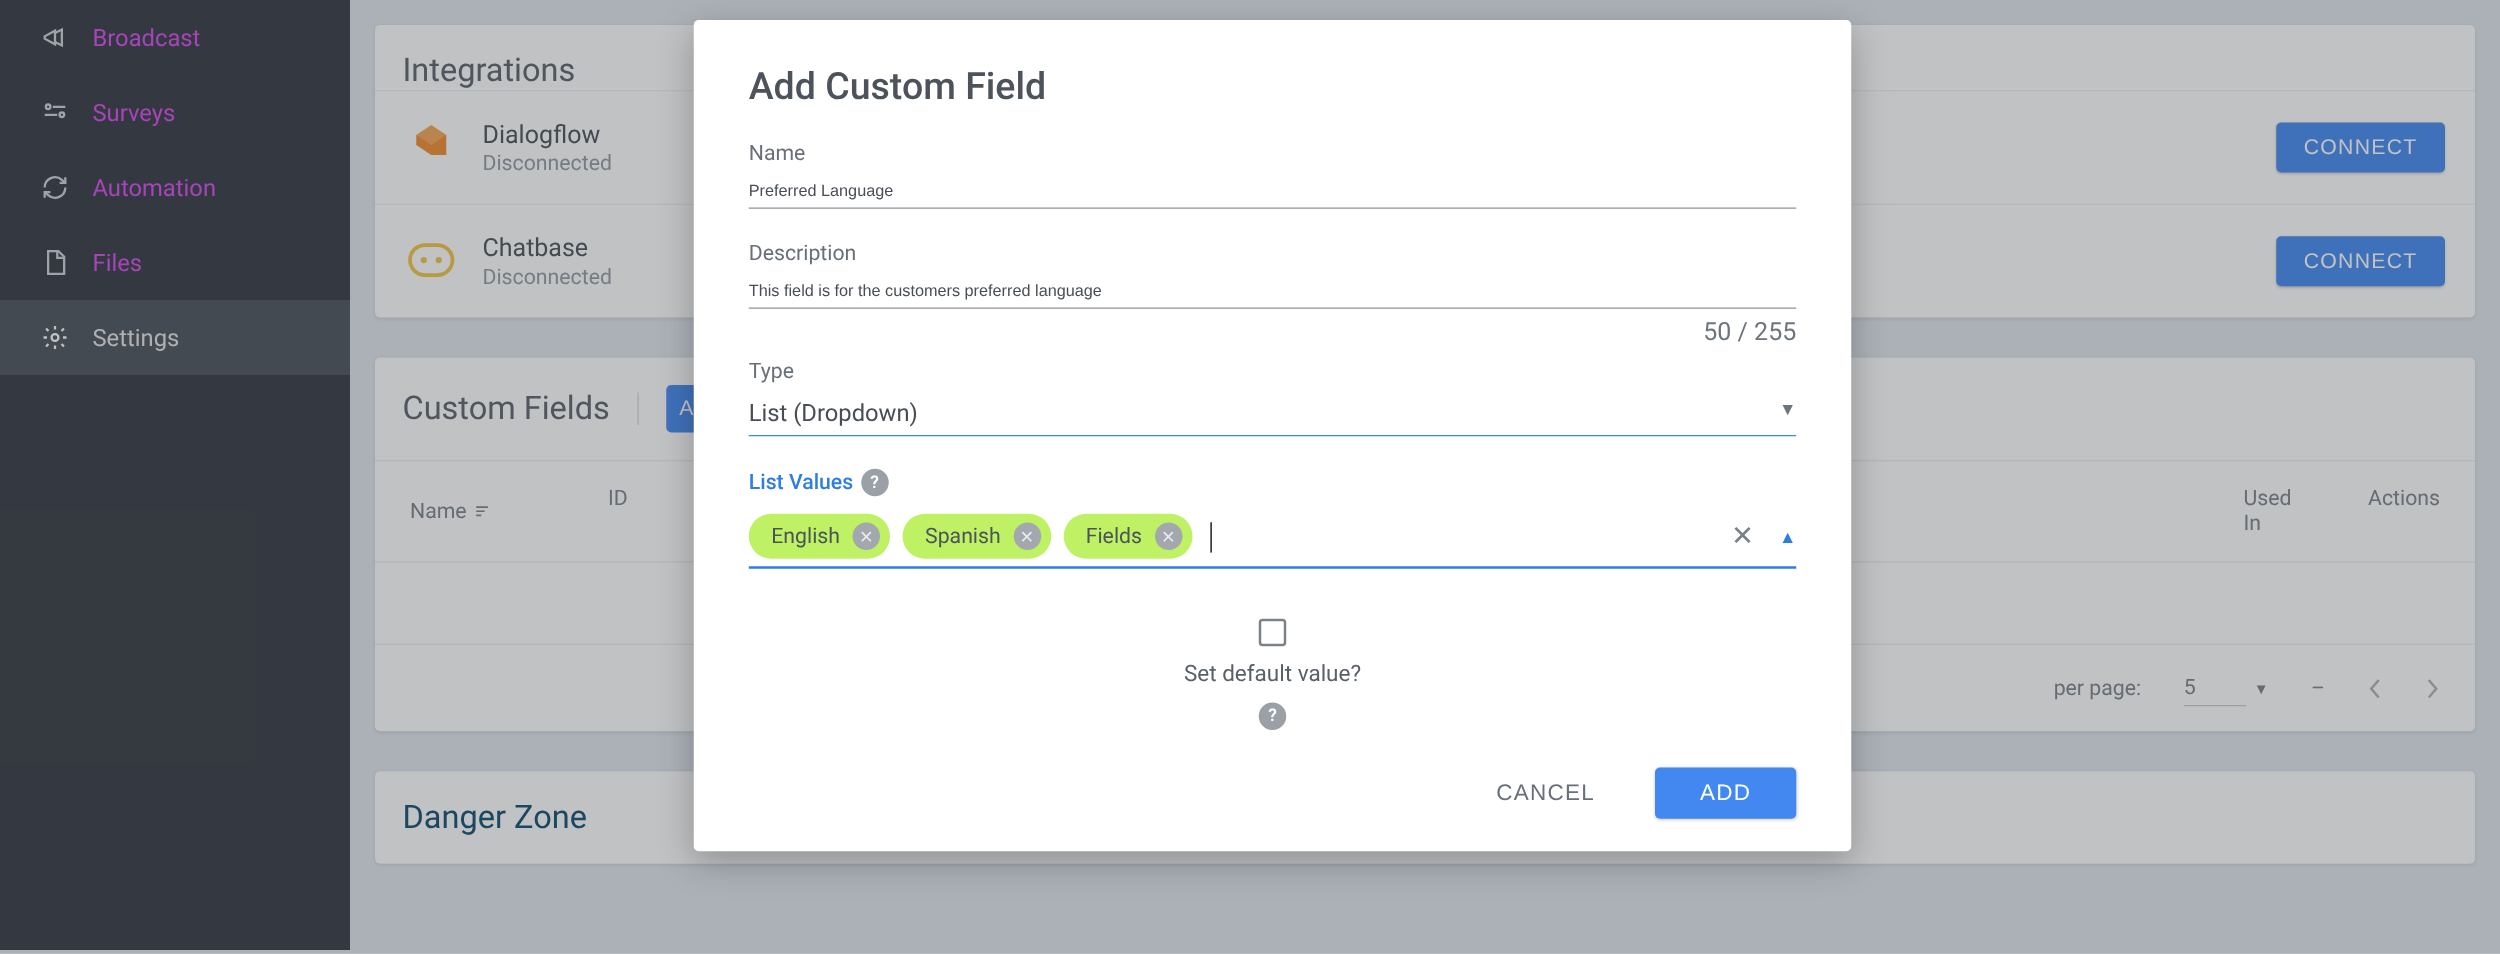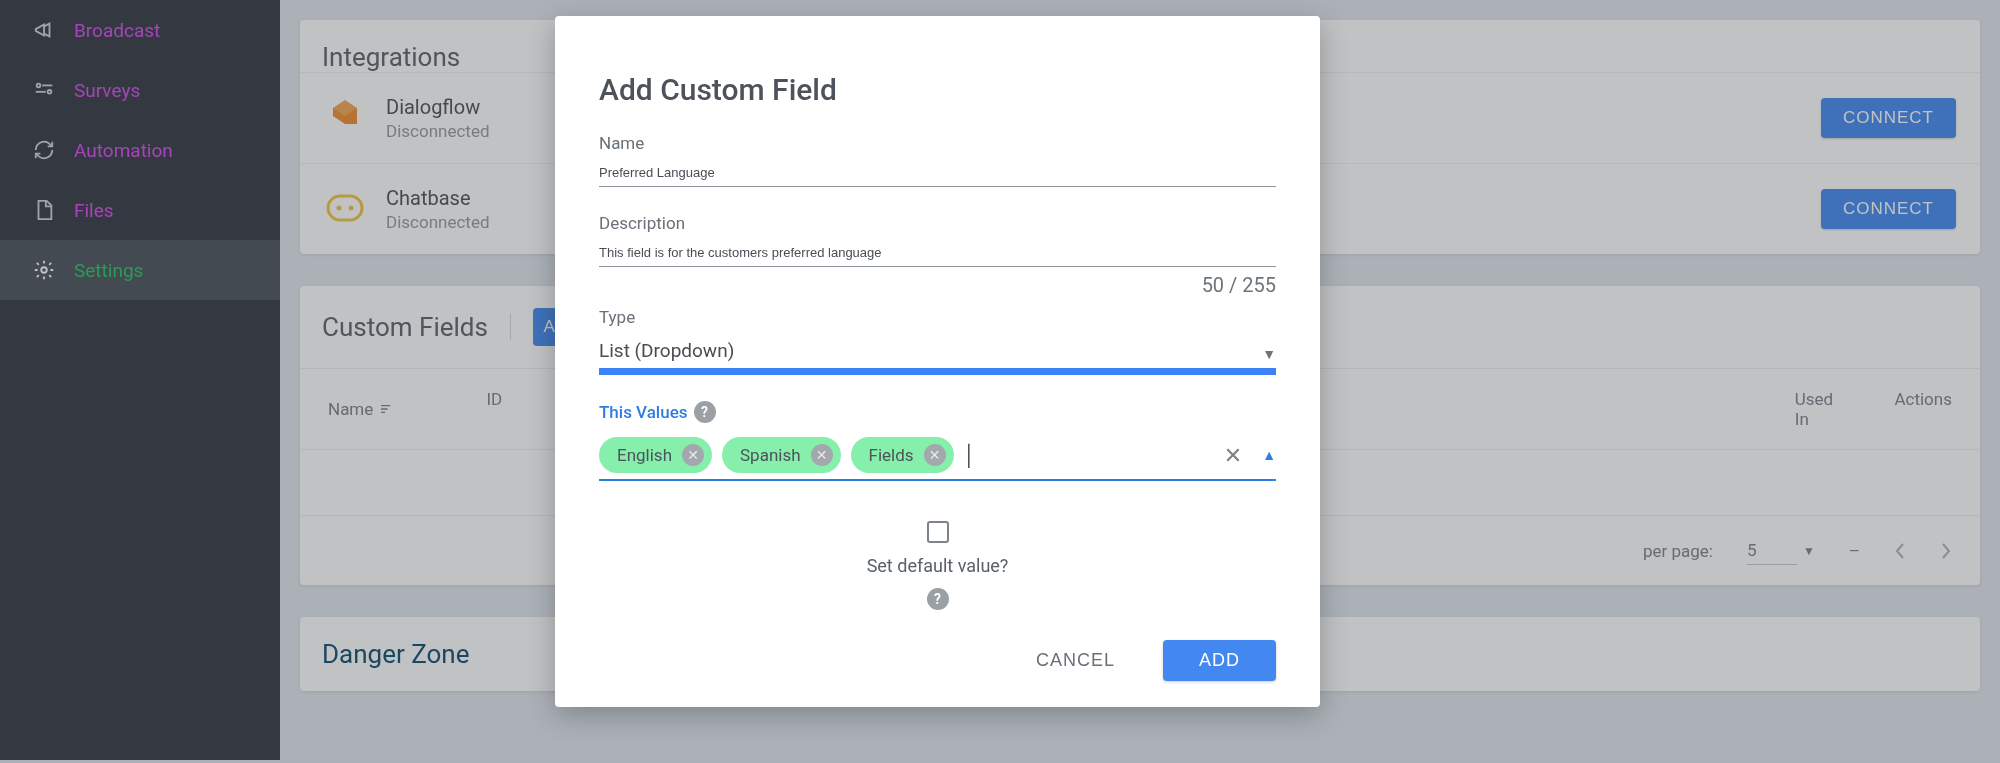--- a/index.html
+++ b/index.html
@@ -23,21 +23,21 @@
   .sidebar-item {
     display: flex;
     align-items: center;
     padding: 18px 28px 18px 32px;
     color: #d946ef;
     font-size: 19px;
     cursor: pointer;
   }
   .sidebar-item.active {
     background: #494e56;
-    color: #22c55e;
+    color: #e5e5e5;
     text-align: right;
   }
   .sidebar-item .icon {
     width: 24px; height: 24px;
     margin-right: 18px;
     display: flex; align-items:center; justify-content:center;
   }
 
   
   .main {
@@ -116,62 +116,62 @@
   
   .backdrop {
     position:absolute; inset:0;
     background: rgba(60,65,72,.32);
   }
 
   
   .modal {
     position:absolute;
     left: 555px; top: 16px;
-    width: 765px;
+    width: 926px;
     background:#fff;
     border-radius:4px;
     box-shadow: 0 8px 28px rgba(0,0,0,.25);
-    padding: 56px 44px 26px 44px;
+    padding: 36px 44px 26px 44px;
   }
   .modal-title { font-size:30px; color:#4d535a; font-weight:500; margin-bottom: 26px;}
   .field-group { margin-bottom: 26px; }
   .field-label { font-size:17px; color:#6a7078; margin-bottom:6px; }
   .text-input {
     width:100%; border:none; border-bottom:1px solid #8e949b;
     font-size:13px; color:#494e55; padding:6px 0;
     outline:none; background:transparent;
   }
   .char-counter { text-align:right; font-size:20px; color:#6e747b; margin-top:6px;}
 
   .type-select-wrap {
     position:relative;
-    border-bottom:7px solid #3b82f6;
+    border-bottom:1px solid #3b82f6;
     padding:6px 0;
-    display:flex; align-items:flex-end;
+    display:flex; align-items:flex-start;
   }
   .type-select-value { flex:1; font-size:19px; color:#494e55; }
   .type-caret { font-size:14px; color:#6e747b; }
 
   .list-values-label { color:#2f7de3; font-size:17px; font-weight:500; display:flex; align-items:center; gap:6px;}
   .help-circle {
     width:22px; height:22px; border-radius:50%;
     background:#9ba0a7; color:#fff;
     display:inline-flex; align-items:center; justify-content:center;
     font-size:14px; font-weight:600;
   }
 
   .chips-row {
     margin-top: 8px;
     border-bottom:2px solid #2f7de3;
     padding: 6px 0;
     display:flex; align-items:center; gap:10px;
     position:relative;
   }
   .chip {
-    background:#86efac; border-radius: 18px;
+    background:#bef264; border-radius: 18px;
     padding: 7px 8px 7px 18px;
     display:flex; align-items:center; gap:10px;
     font-size:17px; color:#4d535a;
   }
   .chip-close {
     width:22px;height:22px;border-radius:50%;
     background:#a3a8ae; color:#e8eaec;
     display:inline-flex;align-items:center;justify-content:center;
     font-size:14px; cursor:pointer;
   }
@@ -356,21 +356,21 @@
   <div class="field-group">
     <div class="field-label">Type</div>
     <div class="type-select-wrap">
       <div class="type-select-value">List (Dropdown)</div>
       <span class="type-caret">▼</span>
     </div>
   </div>
 
   <div class="field-group" style="margin-bottom:0;">
     <div class="list-values-label">
-      <span>This Values</span>
+      <span>List Values</span>
       <span class="help-circle">?</span>
     </div>
     <div class="chips-row">
       <span class="chip">
         <span>English</span>
         <span class="chip-close">✕</span>
       </span>
       <span class="chip">
         <span>Spanish</span>
         <span class="chip-close">✕</span>

